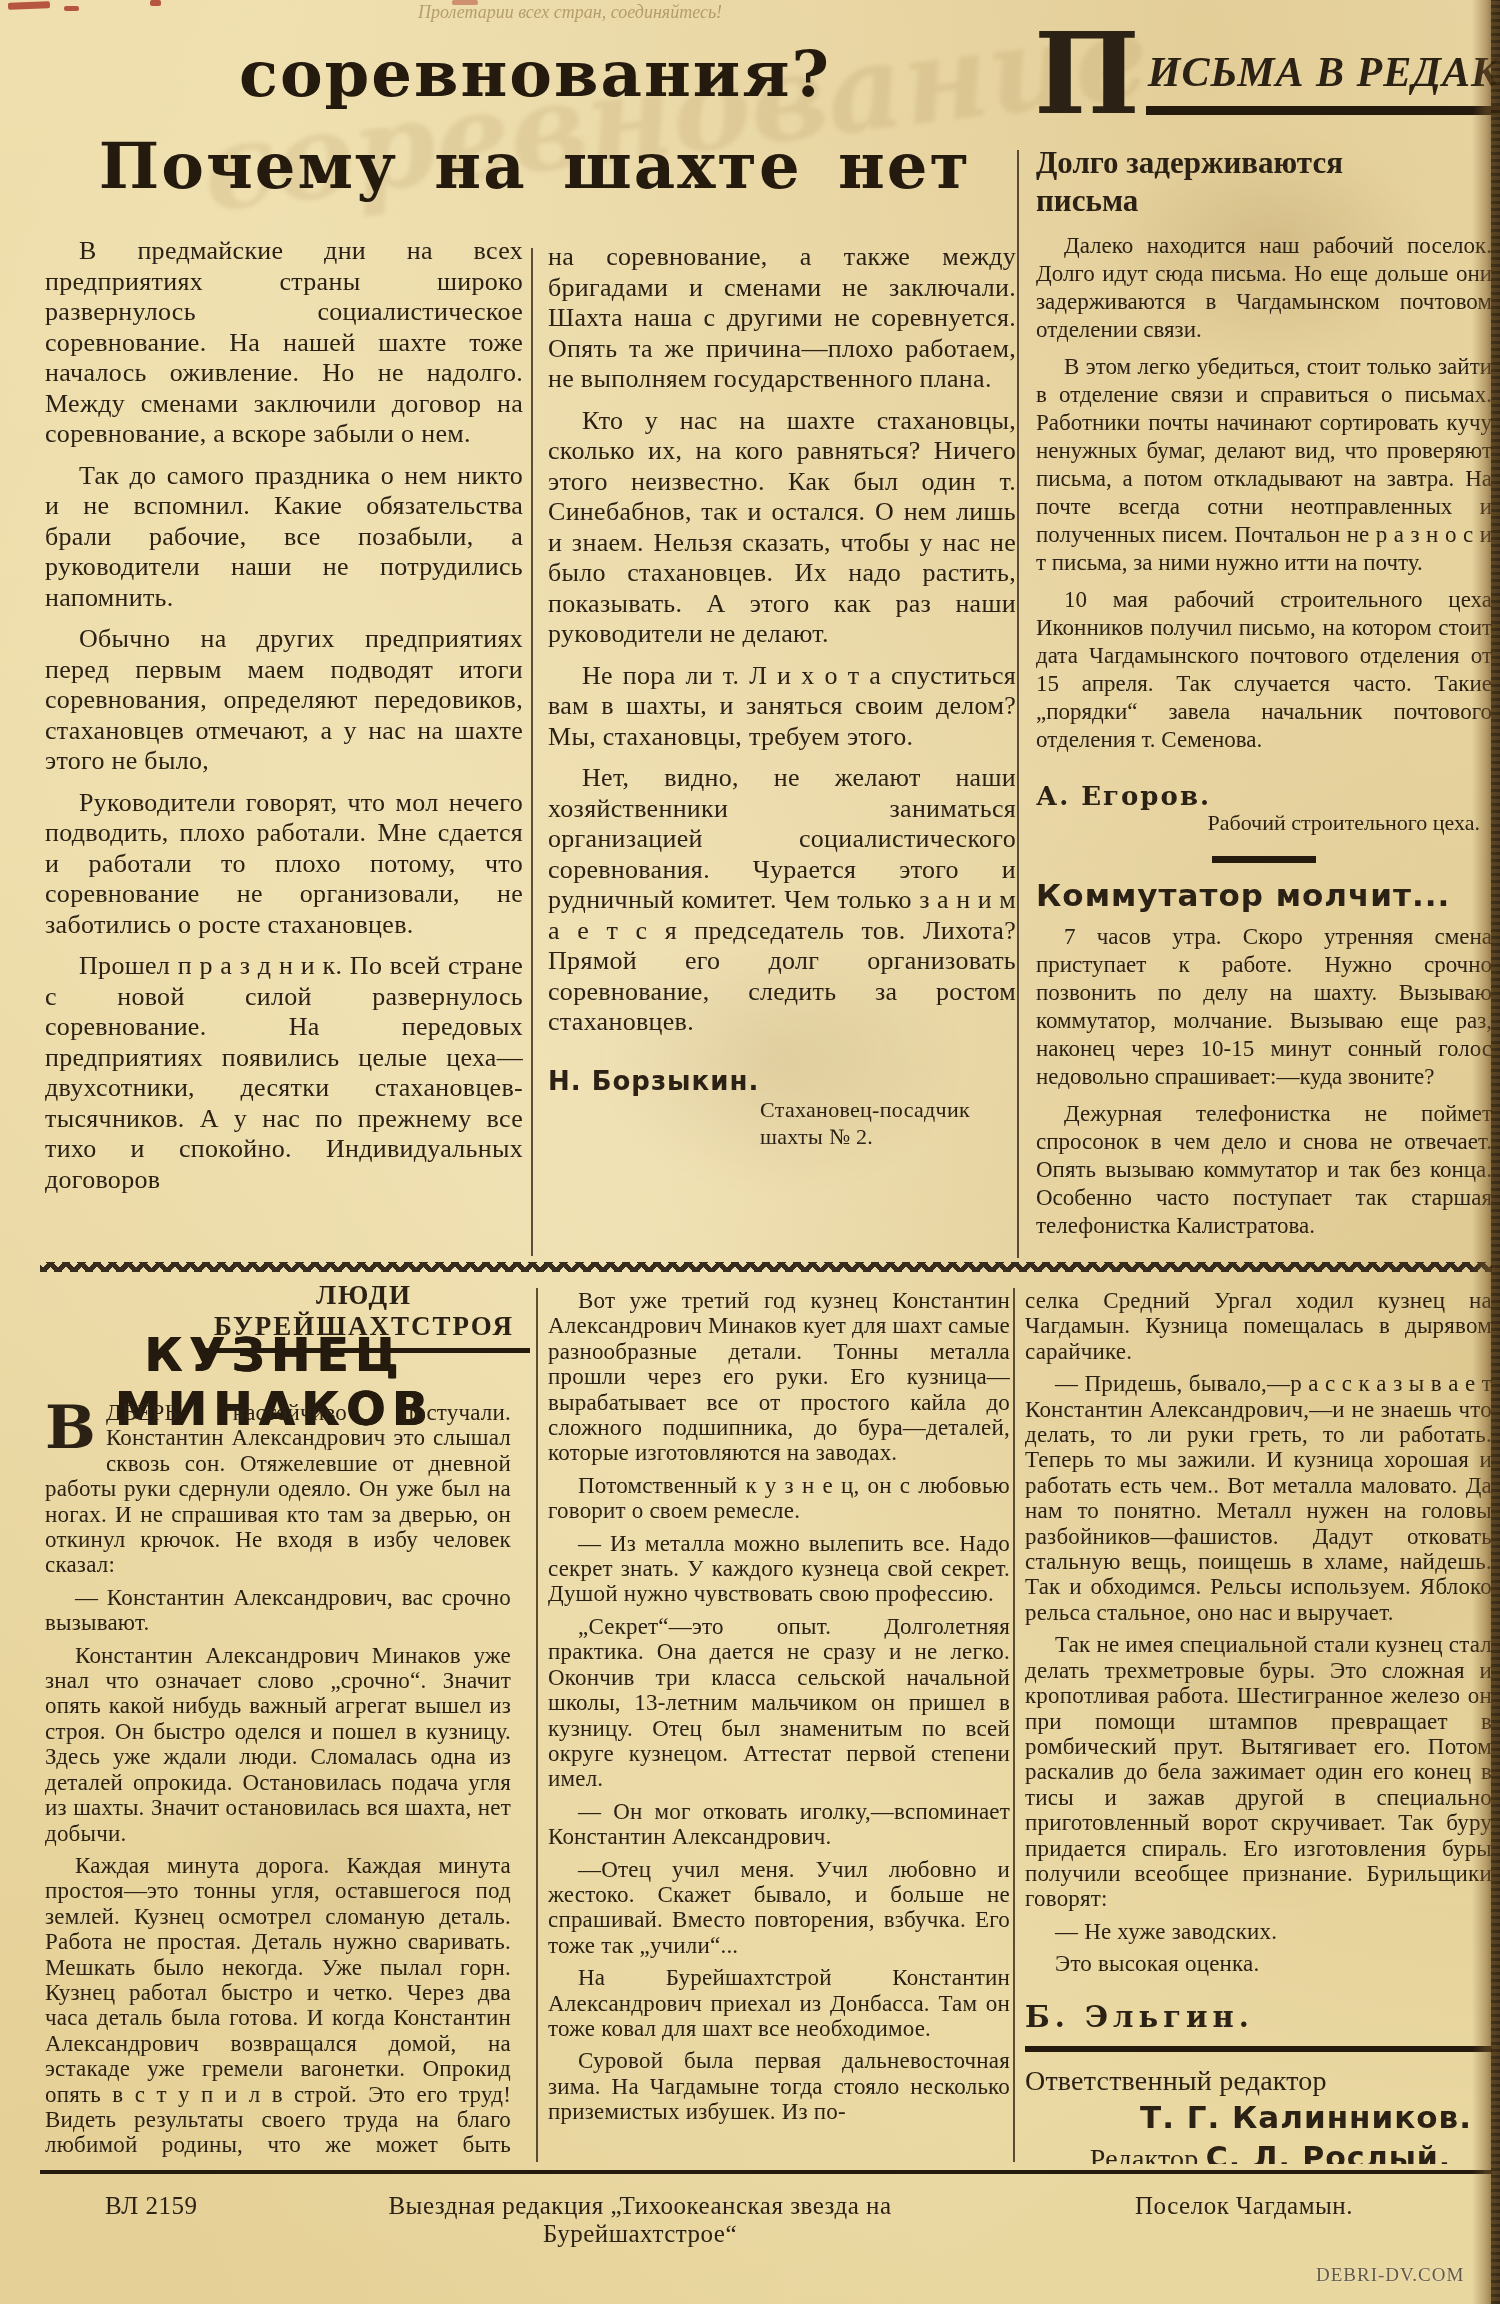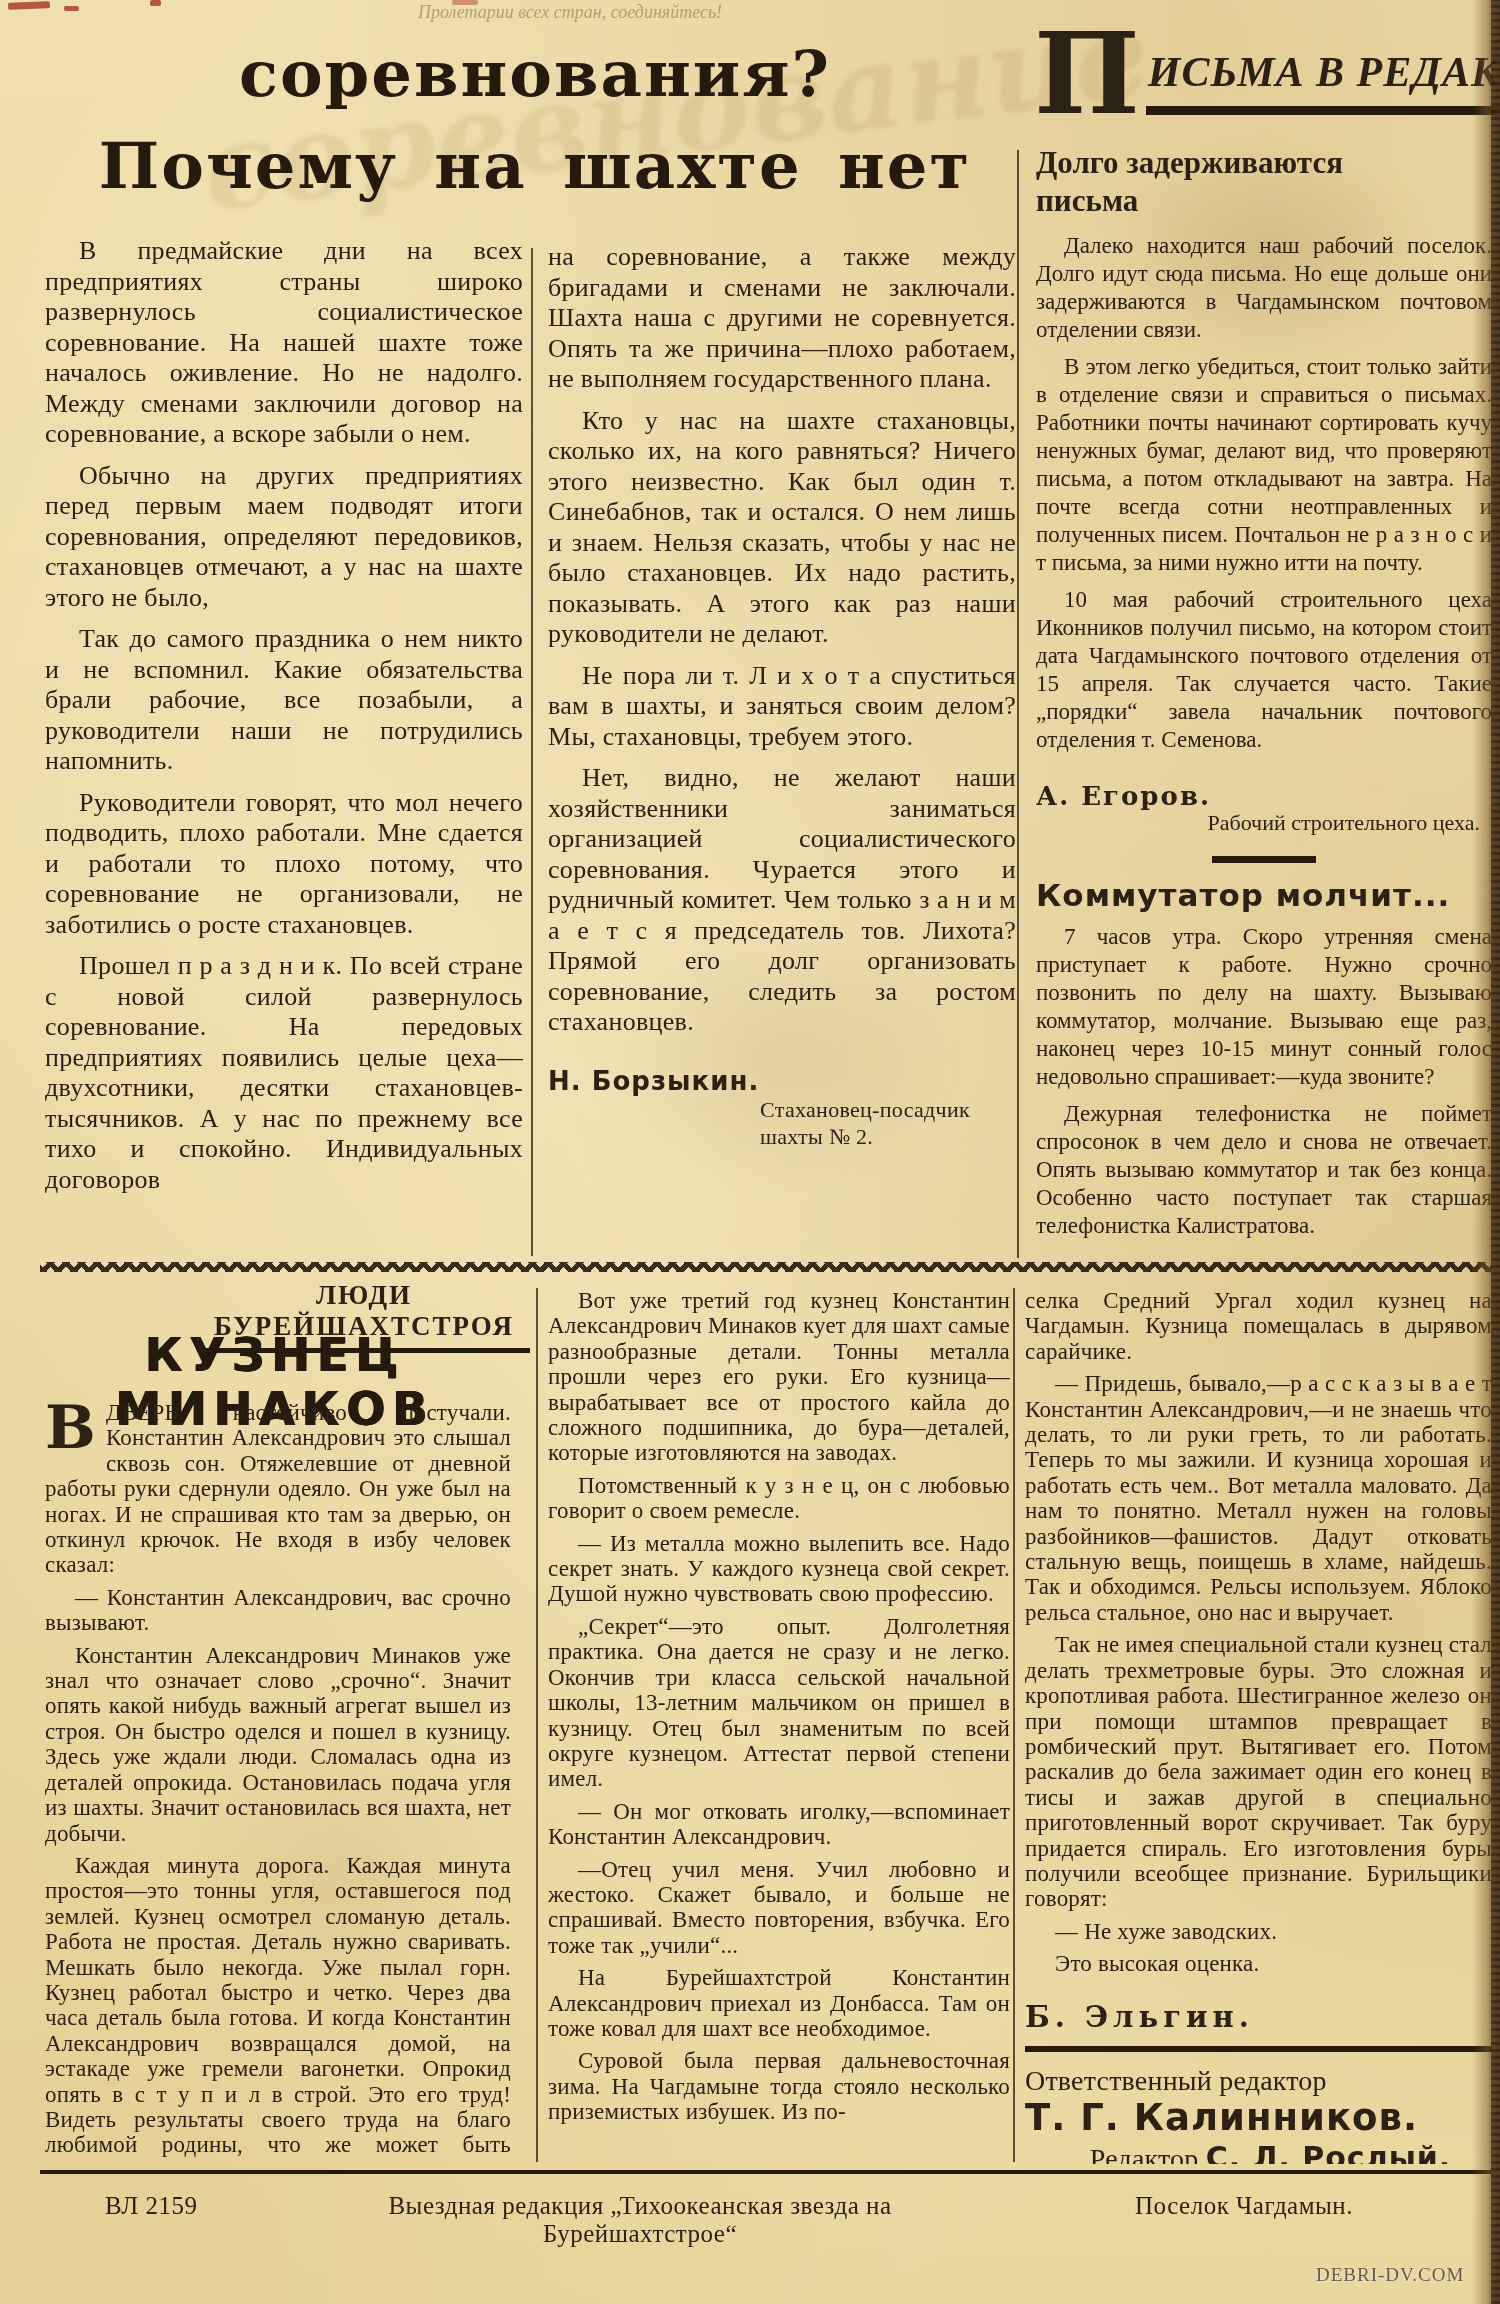--- a/index.html
+++ b/index.html
@@ -55,22 +55,22 @@
   .kick{position:absolute;left:198px;top:1280px;width:332px;text-align:center;
     font-weight:bold;font-size:27px;letter-spacing:2px;border-bottom:5px solid #241a0e;
     padding-bottom:6px;font-family:"Liberation Serif",serif;}
   .fh{position:absolute;left:38px;top:1328px;width:474px;text-align:center;
     font-family:"DejaVu Sans","Liberation Sans",sans-serif;font-weight:bold;font-size:46px;
     letter-spacing:7px;color:#241a0e;text-shadow:.7px 0 0 #241a0e,-.7px 0 0 #241a0e;}
   .dc{float:left;font-family:"DejaVu Serif",serif;font-weight:bold;font-size:60px;line-height:48px;margin:3px 10px 0 0;}
   .pfirst{text-indent:0 !important;}
   .edbox{border-top:6px solid #241a0e;margin-top:16px;padding:16px 6px 0 0;}
   .ed1{font-size:28px;text-indent:0;}
-  .edname1{font-family:"DejaVu Sans","Liberation Sans",sans-serif;font-weight:bold;font-size:37px;
-    margin-top:12px;letter-spacing:1px;padding-right:14px;}
+  .edname1{font-family:"DejaVu Sans","Liberation Sans",sans-serif;font-weight:bold;font-size:31px;
+    text-align:right;margin-top:12px;letter-spacing:1px;padding-right:14px;}
   .ed2{font-size:28px;text-align:center;margin-top:14px;padding-left:30px;}
   .edname2{font-family:"DejaVu Sans","Liberation Sans",sans-serif;font-weight:bold;font-size:30px;letter-spacing:1px;}
   
   .foot{position:absolute;top:2192px;font-size:25px;letter-spacing:.5px;}
   .foot.l{left:105px;}
   .foot.c{left:340px;width:600px;text-align:center;}
   .foot.r{left:1135px;}
   .wm{position:absolute;left:1316px;top:2264px;font-family:Liberation Serif, serif;
     font-size:19px;color:#4a443a;letter-spacing:1px;opacity:.85;text-shadow:0 0 2px rgba(255,255,250,.7);}
   
@@ -109,22 +109,22 @@
   <div class="rm rm3"></div>
   <div class="rm rm4"></div>
 
   <div class="headline1">
     <div>соревнования?</div>
     <div>Почему на шахте нет</div>
   </div>
 
   <div class="col top-col" style="left:45px;top:236px;width:478px;height:1012px;">
       <p>В предмайские дни на всех предприятиях страны широко развернулось социалистическое соревнование. На нашей шахте тоже началось оживление. Но не надолго. Между сменами заключили договор на соревнование, а вскоре забыли о нем.</p>
+      <p>Так до самого праздника о нем никто и не вспомнил. Какие обязательства брали рабочие, все позабыли, а руководители наши не потрудились напомнить.</p>
       <p>Обычно на других предприятиях перед первым маем подводят итоги соревнования, определяют передовиков, стахановцев отмечают, а у нас на шахте этого не было,</p>
-      <p>Так до самого праздника о нем никто и не вспомнил. Какие обязательства брали рабочие, все позабыли, а руководители наши не потрудились напомнить.</p>
       <p>Руководители говорят, что мол нечего подводить, плохо работали. Мне сдается и работали то плохо потому, что соревнование не организовали, не заботились о росте стахановцев.</p>
       <p>Прошел п р а з д н и к. По всей стране с новой силой развернулось соревнование. На передовых предприятиях появились целые цеха—двухсотники, десятки стахановцев-тысячников. А у нас по прежнему все тихо и спокойно. Индивидуальных договоров</p>
     </div>
 
   <div class="vr" style="left:531px;top:248px;height:1008px;"></div>
 
   <div class="col top-col" style="left:548px;top:242px;width:468px;height:1014px;">
     <div class="cont">
         <p>на соревнование, а также между бригадами и сменами не заключали. Шахта наша с другими не соревнуется. Опять та же причина—плохо работаем, не выполняем государственного плана.</p>
         <p>Кто у нас на шахте стахановцы, сколько их, на кого равняться? Ничего этого неизвестно. Как был один т. Синебабнов, так и остался. О нем лишь и знаем. Нельзя сказать, чтобы у нас не было стахановцев. Их надо растить, показывать. А этого как раз наши руководители не делают.</p>

